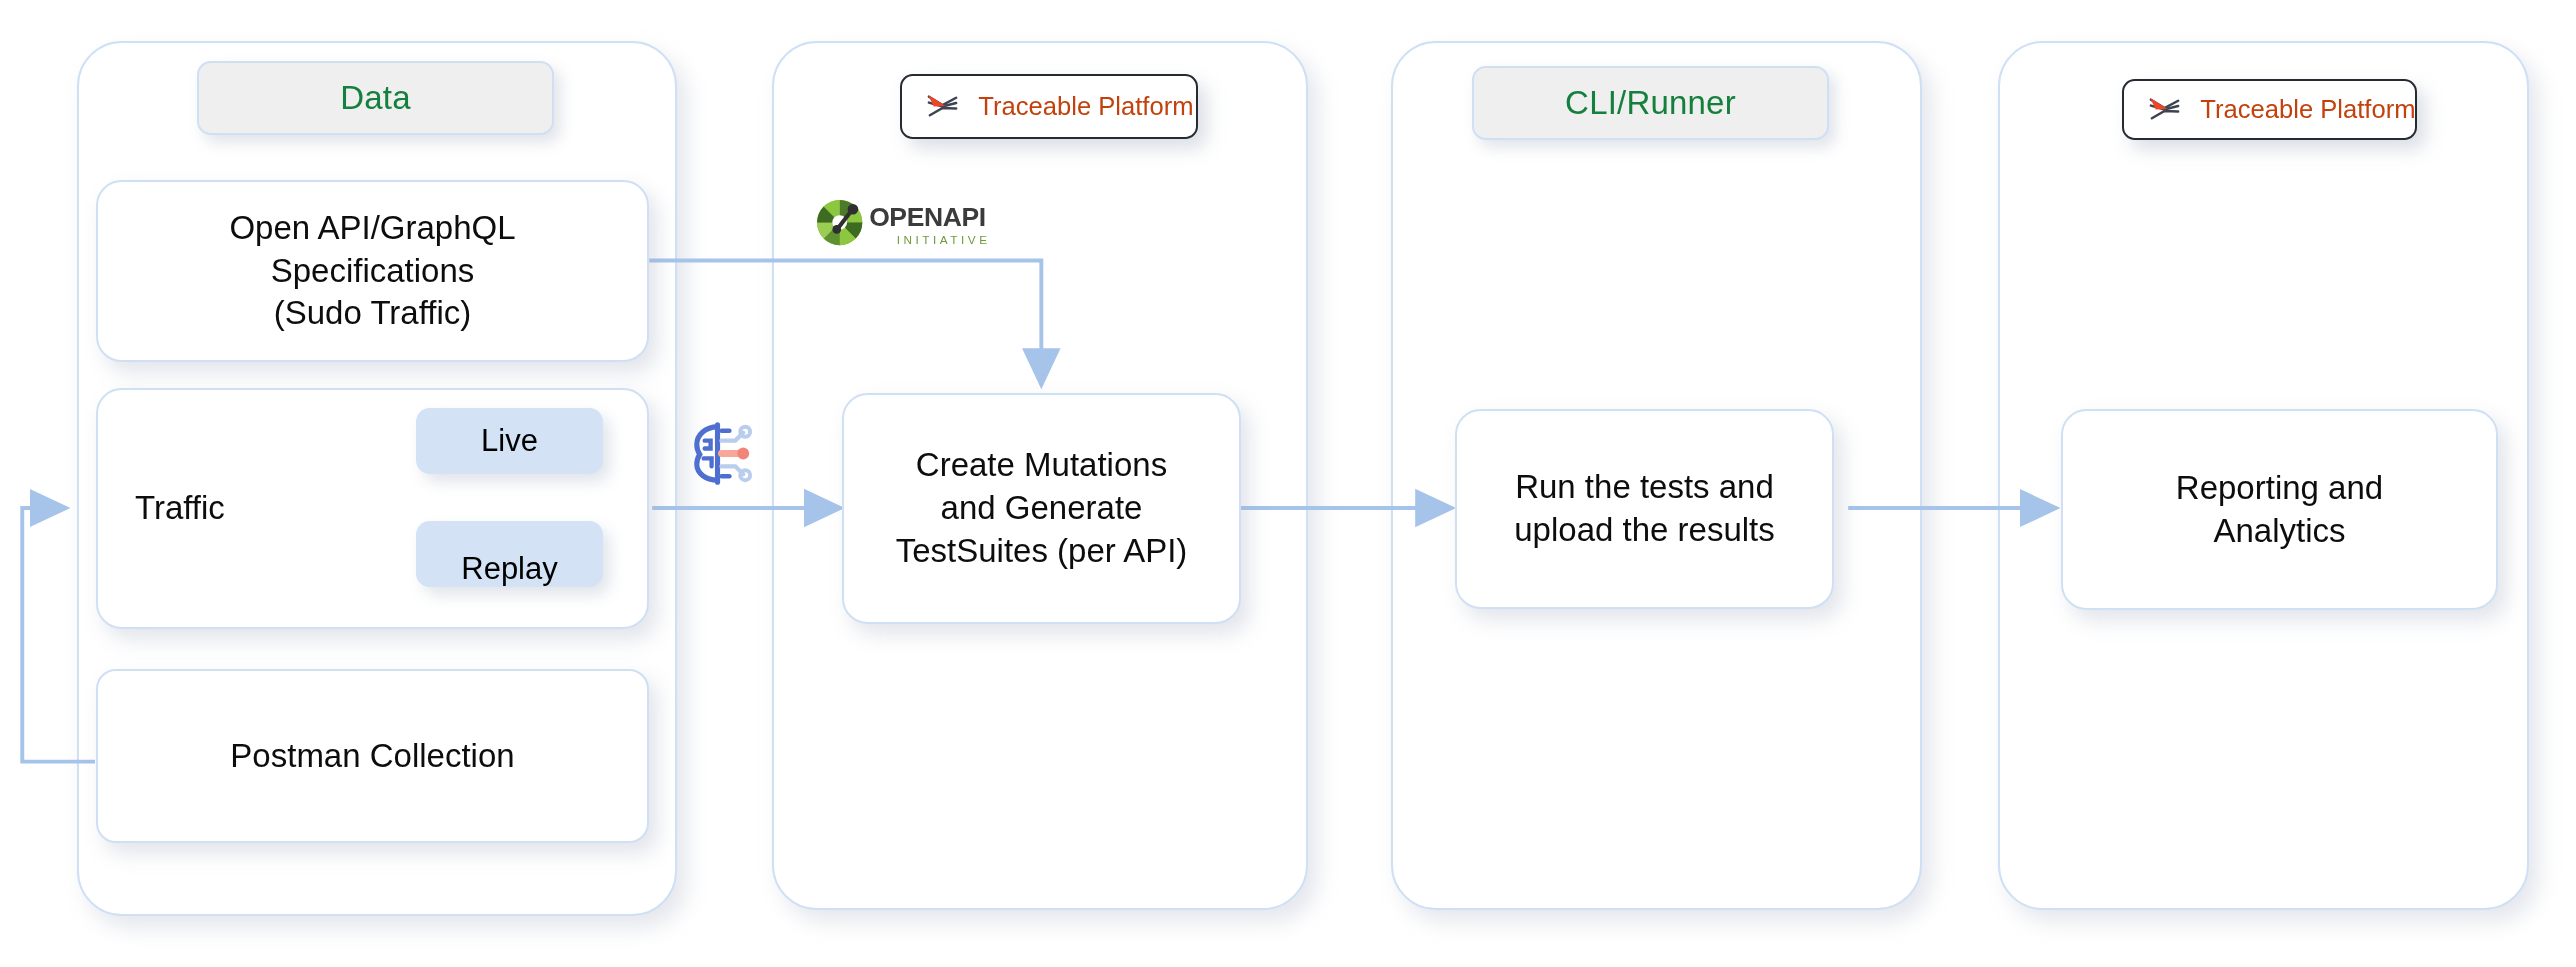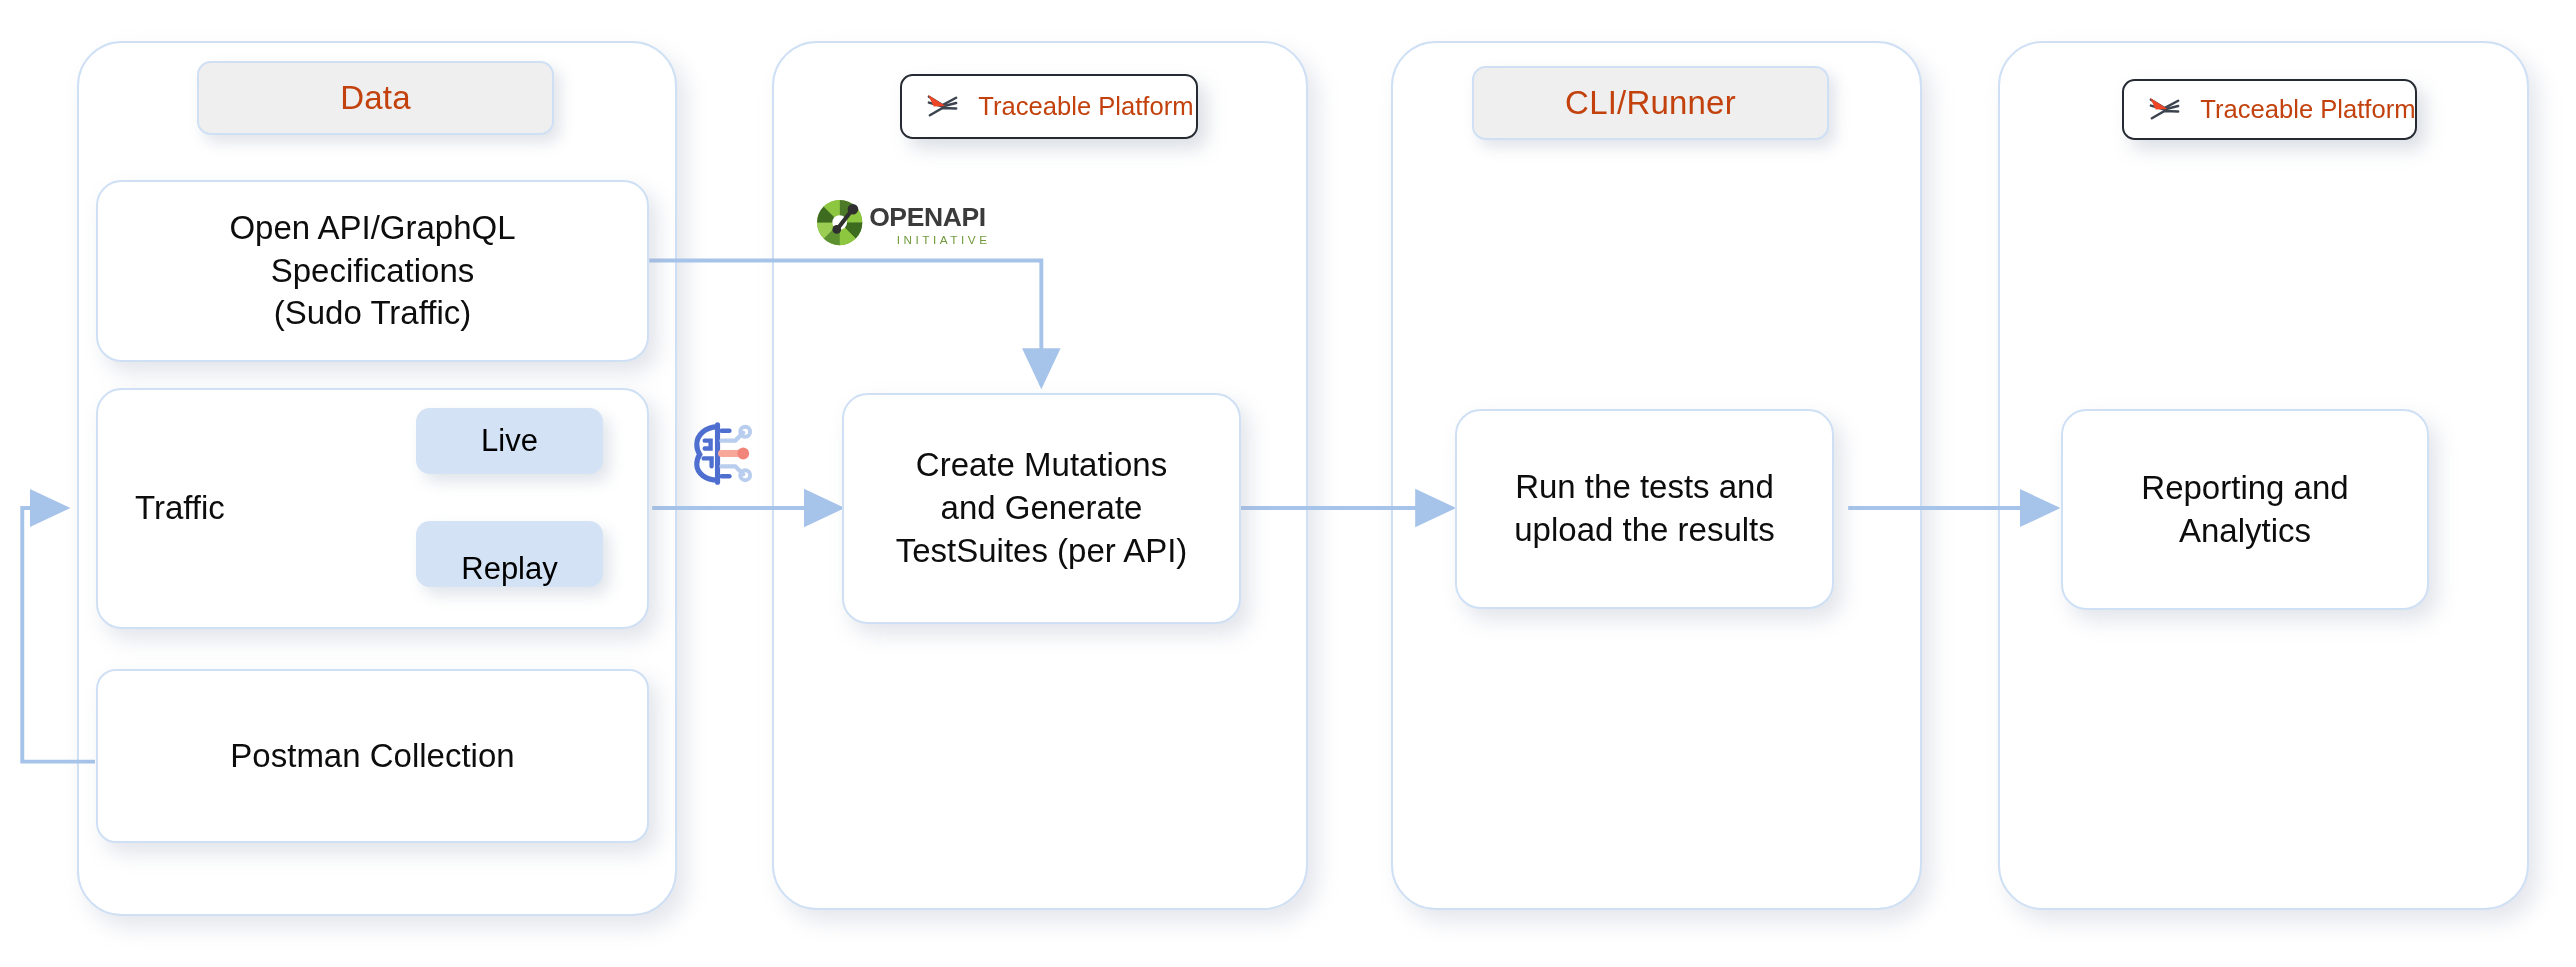--- a/index.html
+++ b/index.html
@@ -29,21 +29,21 @@
   
   .col-head {
     position: absolute;
     background: #efefef;
     border: 2px solid #cfe0f5;
     border-radius: 13.8px;
     box-shadow: 6.9px 7.9px 13.8px rgba(160,170,190,0.30);
     display: flex;
     align-items: center;
     justify-content: center;
-    color: #c2410c;
+    color: #15803d;
     font-size: 33px;
     font-weight: 400;
     letter-spacing: 0.2px;
   }
 
   
   .tp-badge {
     position: absolute;
     background: #ffffff;
     border: 2.5px solid #262b33;
@@ -244,19 +244,19 @@
   <div class="tp-badge" style="left:2122px; top:79px; width:295px; height:61px;">
     <svg class="tp-logo" viewBox="0 0 40 36">
       <path d="M5,8 L19,16.5 L33,9" fill="none" stroke="#3c4450" stroke-width="2.6" stroke-linecap="round"></path>
       <path d="M5,14 L19,18 L33,14.5" fill="none" stroke="#3c4450" stroke-width="2.6" stroke-linecap="round"></path>
       <path d="M6,27 L19,19.5 L33,20" fill="none" stroke="#3c4450" stroke-width="2.6" stroke-linecap="round"></path>
       <path d="M4,6 L22,17.5 L10,18 Z" fill="#ef4526"></path>
     </svg>
     <span class="tp-label">Traceable Platform</span>
   </div>
 
-  <div class="card" style="left:2061px; top:409px; width:368px; height:201px; white-space:pre-line;">
+  <div class="card" style="left:2061px; top:409px; width:437px; height:201px; white-space:pre-line;">
     <span>Reporting and
 Analytics</span>
   </div>
 
 </div>
 
 
 </body></html>

